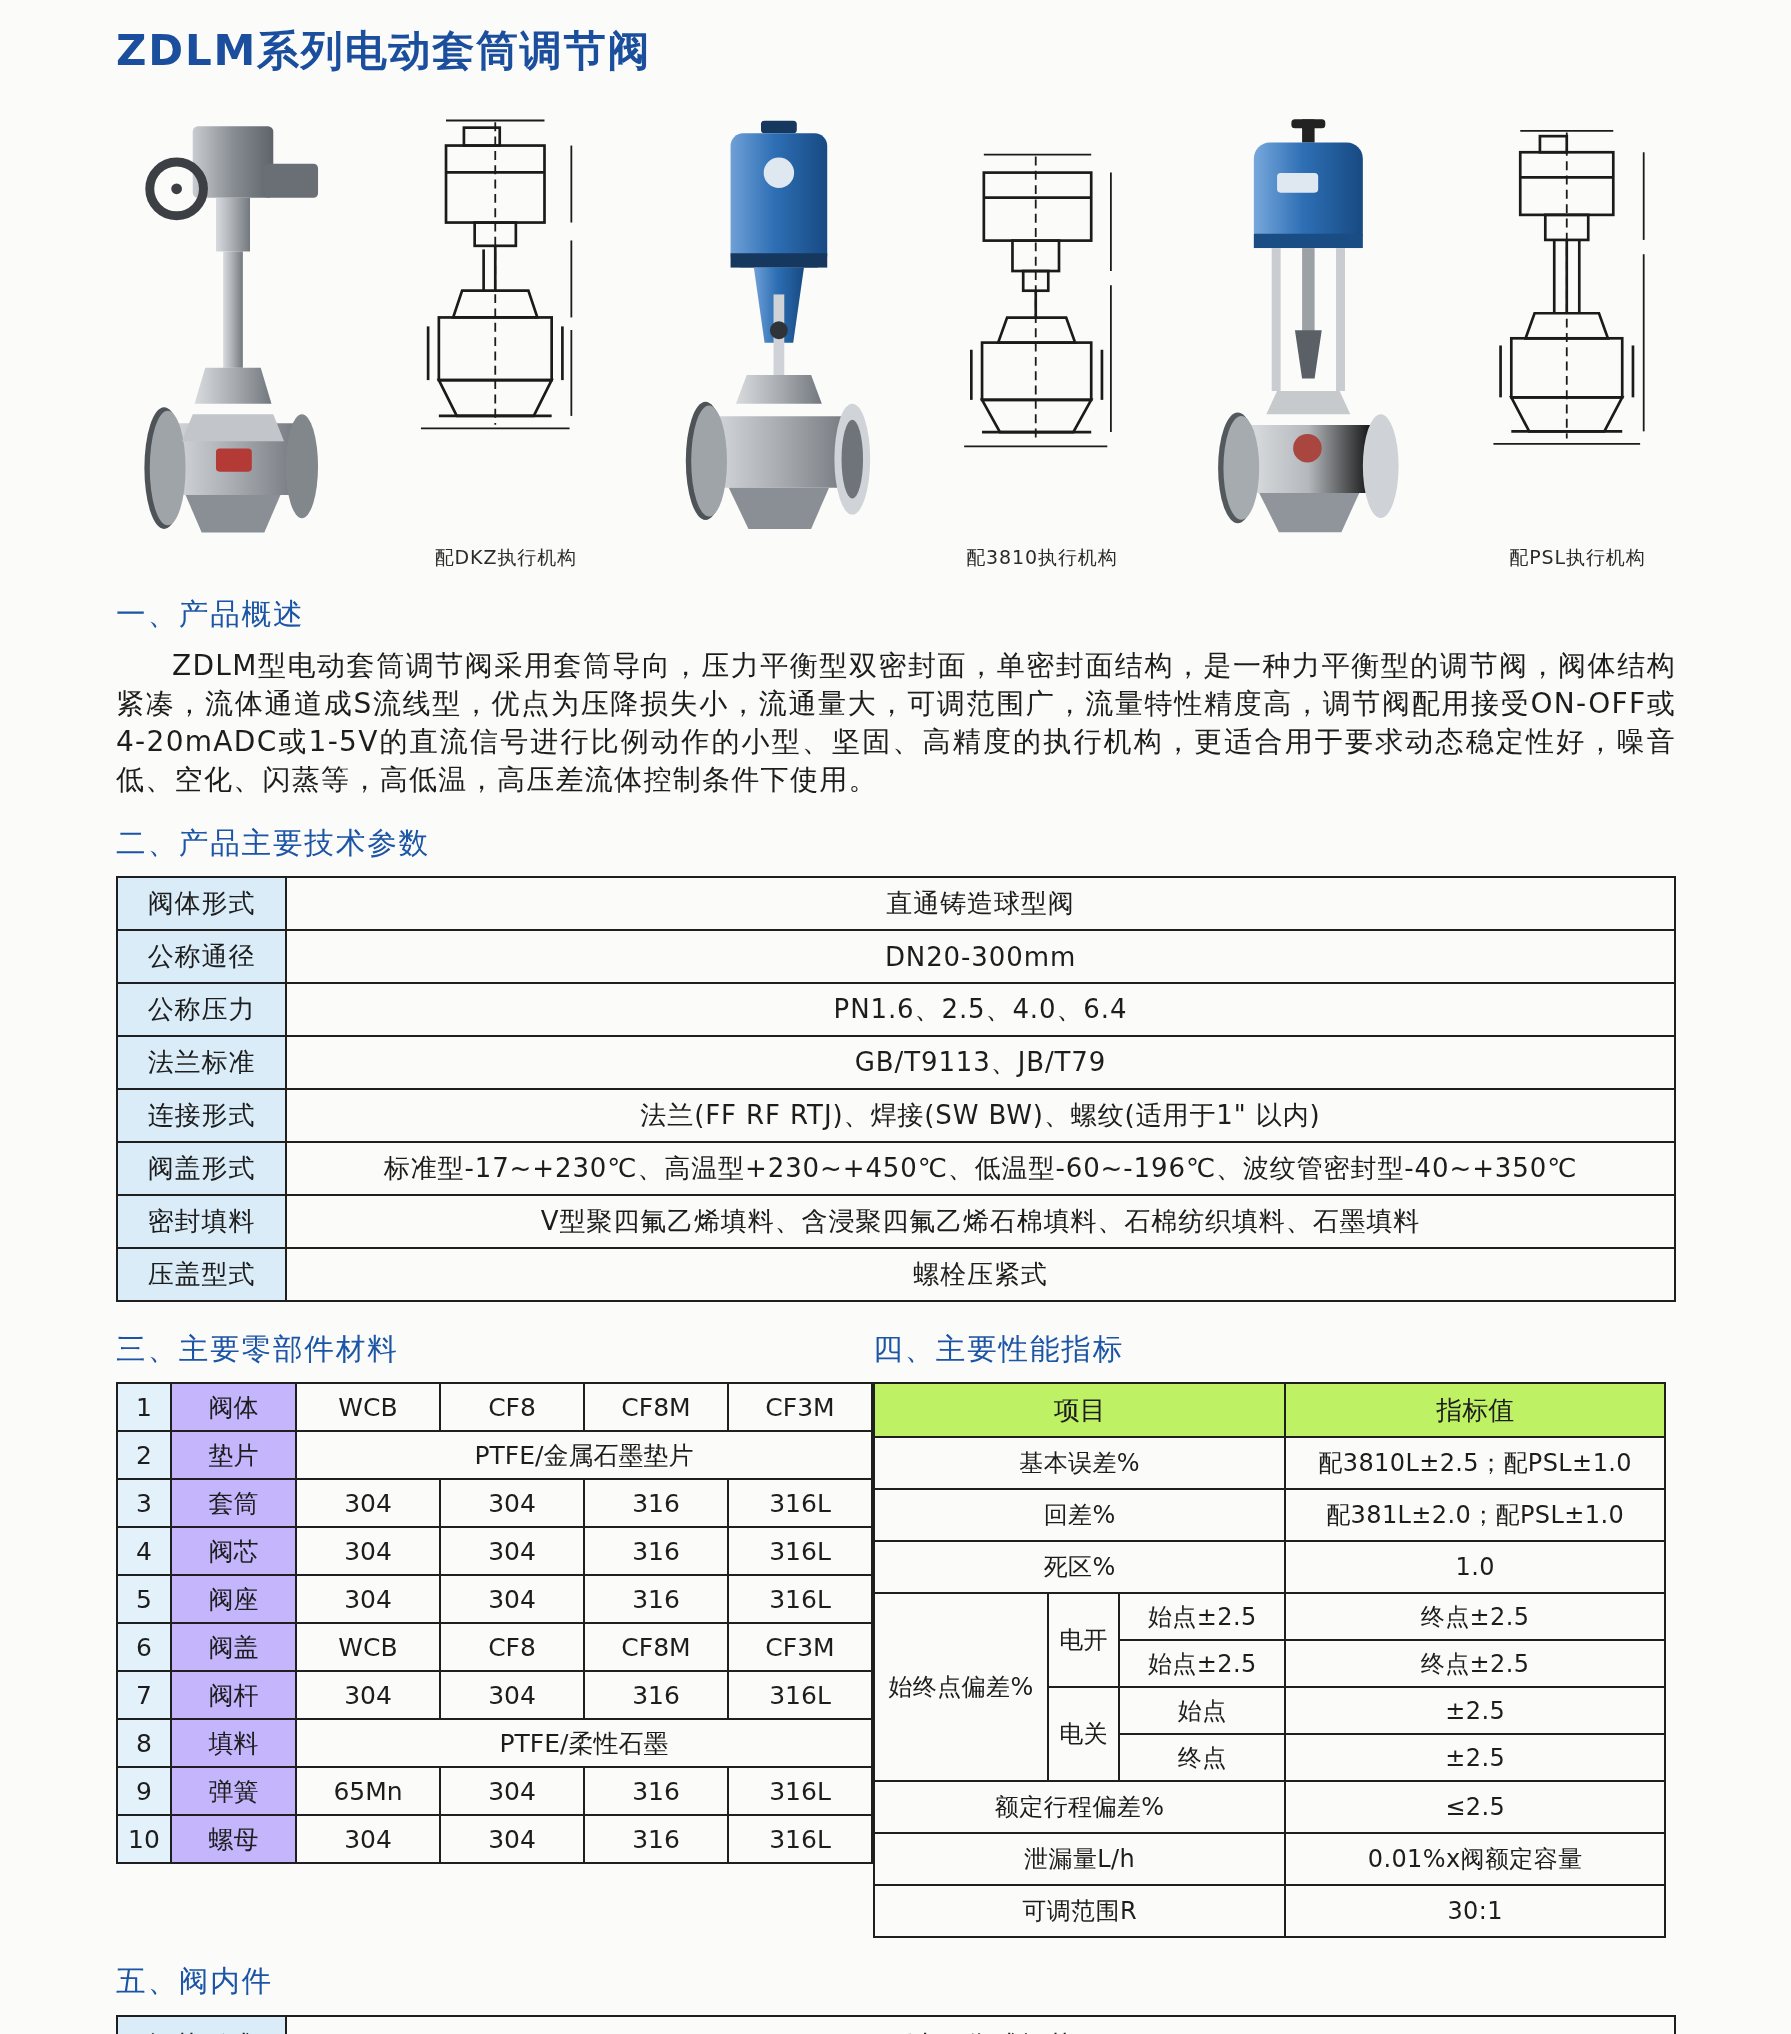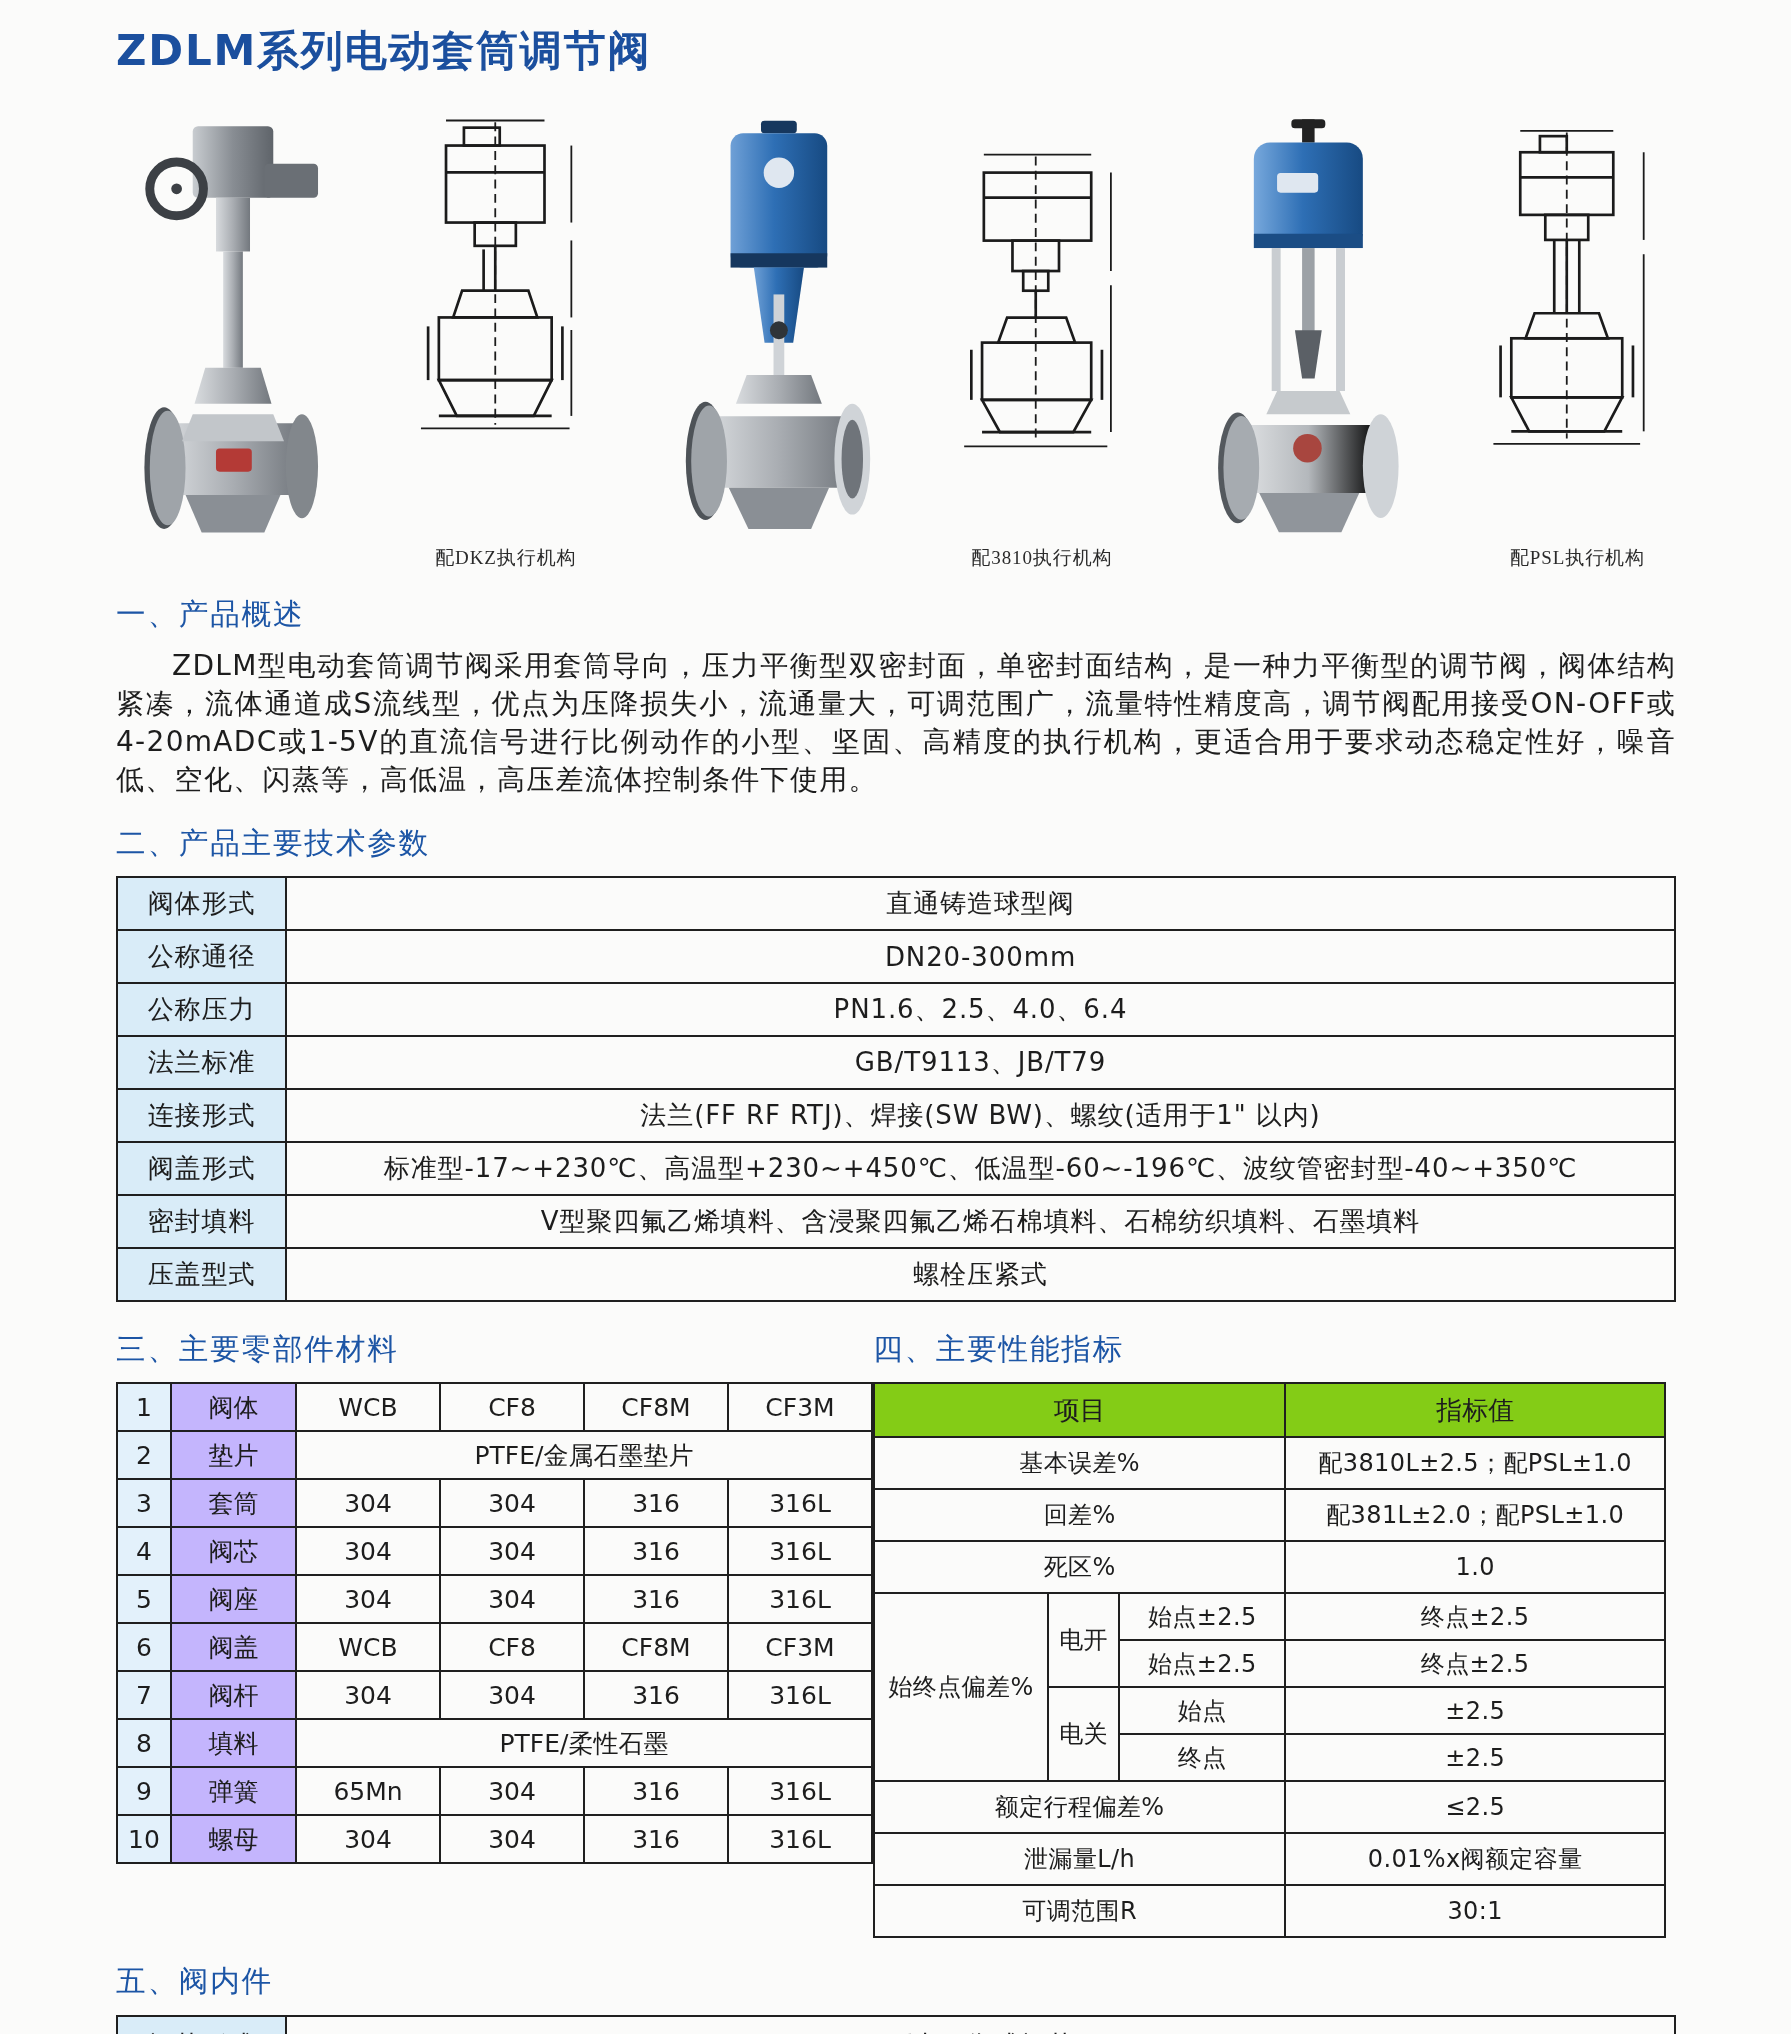--- a/index.html
+++ b/index.html
@@ -2,39 +2,39 @@
 <html style="font-size:14.3px"><head>
 <meta charset="utf-8">
 <style>
   html,body{margin:0;padding:0;background:#fbfbfa;}
   body{width:1791px;height:2035px;font-family:"DejaVu Sans","Liberation Sans",sans-serif;color:#1d1d1d;overflow:hidden;}
   .page{padding:16px 115px 0 116px;}
   h1.title{color:#1b4f9e;font-size:42px;font-weight:bold;margin:7.2px 0 12.5px 0;letter-spacing:1.8px;}
   h2.sec{color:#1c55a5;font-size:29.6px;font-weight:normal;margin:23px 0 12.5px 0;letter-spacing:1.8px;}
   
   .figures{display:flex;justify-content:space-between;align-items:flex-end;height:479px;margin:0 9px 5.4px 14.3px;}
-  .fig{display:flex;flex-direction:column;align-items:center;justify-content:flex-end;font-family:Liberation Serif, serif;}
+  .fig{display:flex;flex-direction:column;align-items:center;justify-content:flex-end;}
   .fig .cap{font-size:19px;color:#2b2b2b;margin-top:9px;letter-spacing:0.9px;}
   
   p.desc{font-size:28px;line-height:1.36;text-align:justify;margin:5.4px 0 9px 0;text-indent:2em;letter-spacing:1.3px;}
   
   table{border-collapse:collapse;table-layout:fixed;}
   td,th{border:2.2px solid #1f1f1f;text-align:center;vertical-align:middle;font-weight:normal;}
   .t2{width:100%;}
   .t2 td{height:49px;font-size:26px;letter-spacing:0.9px;}
   .t2 td.lbl{background:#d9ecf8;width:165px;}
   .two-col{display:flex;justify-content:flex-start;margin-top:3.6px;}
   .col-left{width:757px;}
   .col-right{width:793px;}
   .t3{width:757px;}
   .t3 td{height:44px;font-size:25px;}
   .t3 td.no{background:#e3f1fb;width:50px;}
   .t3 td.nm{background:#c4b5fd;width:121px;}
   .t4{width:793px;}
-  .t4 th{background:#84cc16;height:50px;font-size:26px;}
+  .t4 th{background:#bef264;height:50px;font-size:26px;}
   .t4 td{font-size:24px;height:48px;letter-spacing:0.4px;}
   .t4 td.sub{height:43px;margin-top:12px;}
   .t5{width:100%;margin-top:1.8px;}
   .t5 td{height:56px;font-size:26px;letter-spacing:0.9px;}
   .t5 td.lbl{background:#d9ecf8;width:165px;}
   svg{display:block;}
 </style>
 </head>
 <body>
 

